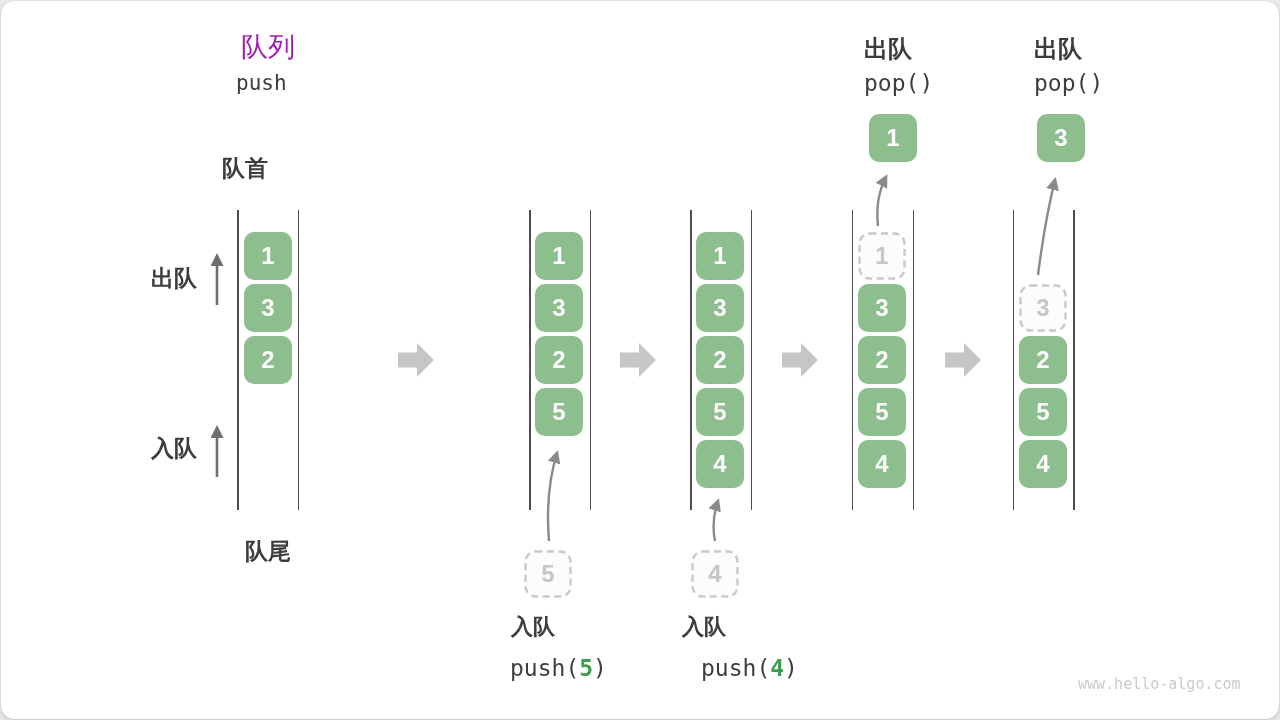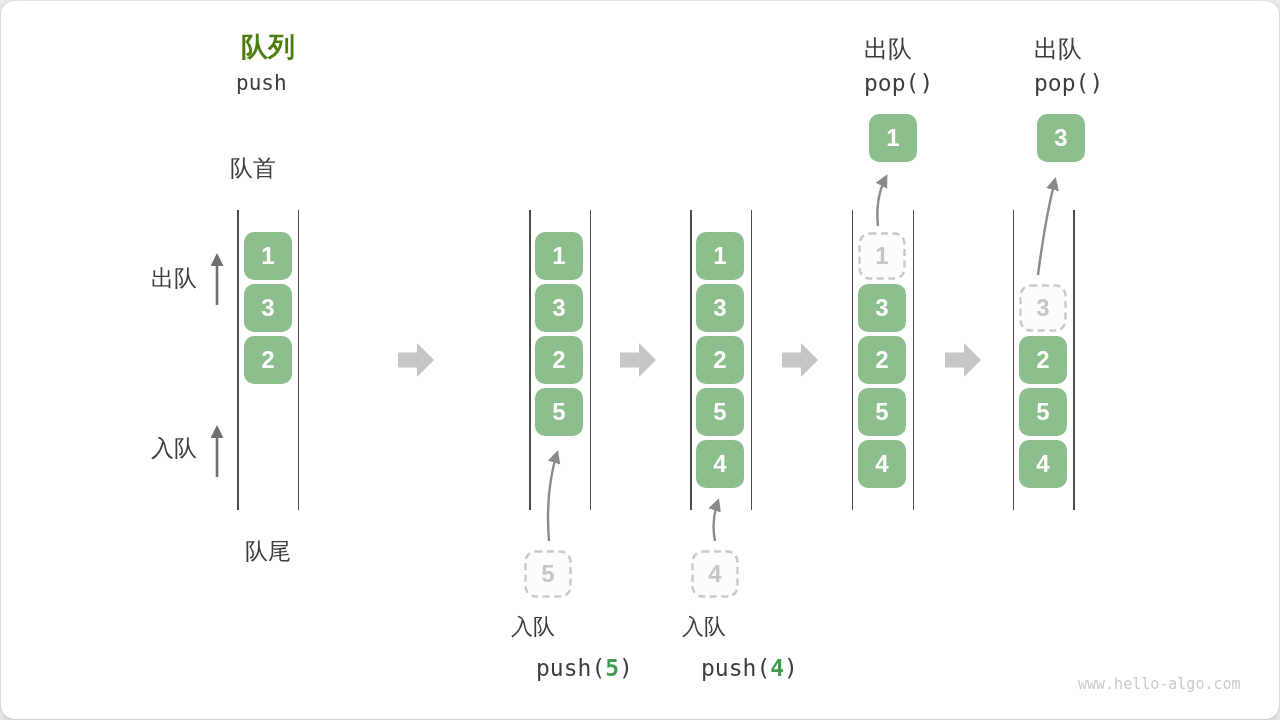--- a/index.html
+++ b/index.html
@@ -8,31 +8,31 @@
     background:#ececec; overflow:hidden;
     font-family:"Liberation Sans", sans-serif;
     -webkit-font-smoothing:antialiased;
   }
   .card {
     position:absolute; left:1px; top:1px; right:1px; bottom:1px;
     background:#ffffff; border-radius:14px;
     box-shadow:0 2px 7px rgba(0,0,0,0.18);
   }
   .zh {
-    position:absolute; color:#3d3d3d; font-weight:400;
+    position:absolute; color:#3d3d3d; font-weight:700;
     font-size:23px; line-height:23px; white-space:nowrap;
   }
   .code {
     position:absolute; color:#3d3d3d;
     font-family:"DejaVu Sans Mono", monospace;
     font-size:23px; line-height:23px; white-space:nowrap;
   }
   .title-zh {
     position:absolute; left:241px; top:34px;
-    color:#4d7c0f; font-weight:700; font-size:27px; line-height:27px;
+    color:#a21caf; font-weight:400; font-size:27px; line-height:27px;
   }
   .title-en {
     position:absolute; left:236px; top:73px;
     color:#3d3d3d; font-family:"DejaVu Sans Mono", monospace;
     font-size:21px; line-height:21px;
   }
   .vline {
     position:absolute; top:210px; height:300px; width:1.5px;
     background:#4d4d4d;
   }
@@ -84,21 +84,21 @@
 
     <path transform="translate(398,343)" d="M0,9.5 H19 V0 L36,17 L19,34 V24.5 H0 Z" fill="#c6c6c6"></path>
     <path transform="translate(620,343)" d="M0,9.5 H19 V0 L36,17 L19,34 V24.5 H0 Z" fill="#c6c6c6"></path>
     <path transform="translate(782,343)" d="M0,9.5 H19 V0 L36,17 L19,34 V24.5 H0 Z" fill="#c6c6c6"></path>
     <path transform="translate(945,343)" d="M0,9.5 H19 V0 L36,17 L19,34 V24.5 H0 Z" fill="#c6c6c6"></path>
   </svg>
 
   <div class="title-zh">队列</div>
   <div class="title-en">push</div>
 
-  <div class="zh" style="left:203px; top:157px; width:100px; text-align:center;">队首</div>
+  <div class="zh" style="left:222px; top:157px; width:100px; ">队首</div>
   <div class="zh" style="left:218px; top:540px; width:100px; text-align:center;">队尾</div>
   <div class="zh" style="left:151px; top:267px;">出队</div>
   <div class="zh" style="left:151px; top:437px;">入队</div>
 
   <div class="vline" style="left:237px;"></div>
   <div class="vline" style="left:297.5px;"></div>
   <div class="vline" style="left:529px;"></div>
   <div class="vline" style="left:589.5px;"></div>
   <div class="vline" style="left:690px;"></div>
   <div class="vline" style="left:750.5px;"></div>
@@ -156,19 +156,19 @@
   <div class="qbox" style="left:1019px; top:388px;">5</div>
   <div class="qbox" style="left:1019px; top:440px;">4</div>
   <div class="qbox" style="left:1037px; top:114px;">3</div>
 
   <div class="zh" style="left:864px; top:37px; font-size:24px; line-height:24px;">出队</div>
   <div class="code" style="left:864px; top:72px;">pop()</div>
   <div class="zh" style="left:1034px; top:37px; font-size:24px; line-height:24px;">出队</div>
   <div class="code" style="left:1034px; top:72px;">pop()</div>
 
   <div class="zh" style="left:511px; top:616px; font-size:22px; line-height:22px;">入队</div>
-  <div class="code" style="left:536px; top:657px;"><span>push(</span><span class="green-arg">5</span><span>)</span></div>
+  <div class="code" style="left:510px; top:657px;"><span>push(</span><span class="green-arg">5</span><span>)</span></div>
 
   <div class="zh" style="left:682px; top:616px; font-size:22px; line-height:22px;">入队</div>
   <div class="code" style="left:681px; top:657px;margin-left:20px;"><span>push(</span><span class="green-arg">4</span><span>)</span></div>
 
   <div class="watermark">www.hello-algo.com</div>
 </div>
 
 </body></html>

